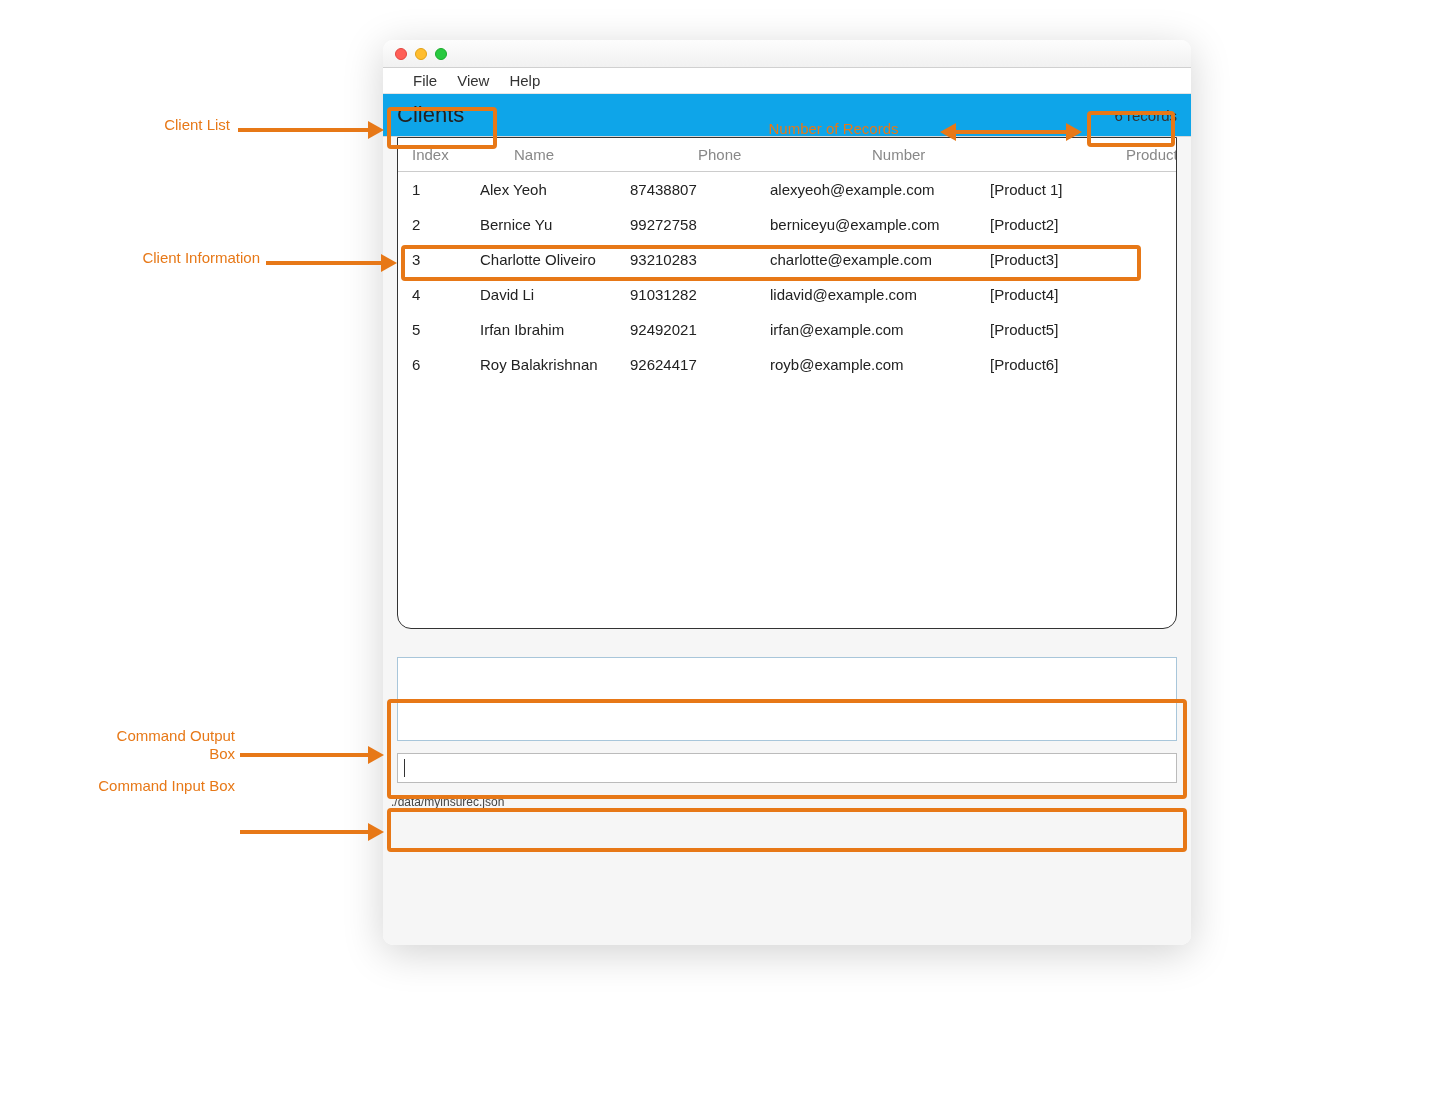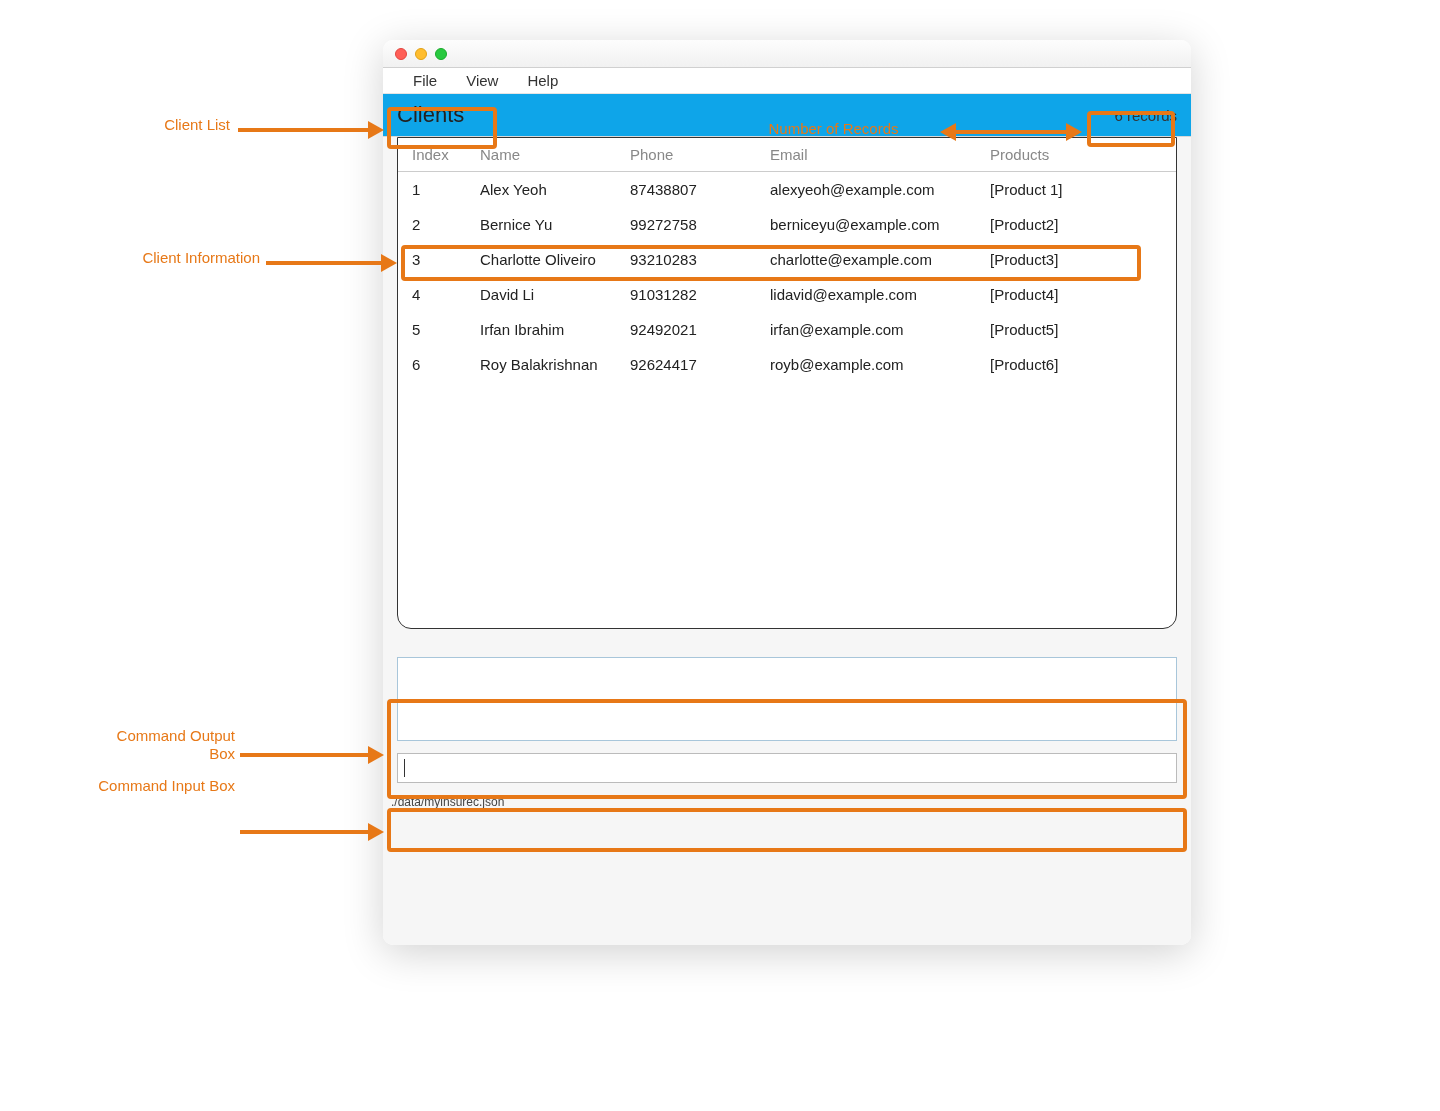--- a/index.html
+++ b/index.html
@@ -57,21 +57,21 @@
   .app-icon {
     width: 14px; height: 14px;
     background: #e6d4b8;
     border: 1px solid #b89f7a;
     display: inline-block;
   }
   .menubar {
     height: 26px;
     display: flex;
     align-items: center;
-    gap: 29px;
+    gap: 20px;
     padding-left: 30px;
     font-size: 15px;
     color: #333;
     border-bottom: 1px solid #e5e5e5;
   }
   .menubar span { cursor: default; }
   .content {
     flex: 1;
     display: flex;
     flex-direction: column;
@@ -104,20 +104,21 @@
   .thead, .trow {
     display: grid;
     grid-template-columns: 68px 150px 140px 220px 160px;
     padding: 8px 14px;
     font-size: 15px;
     color: #222;
   }
   .thead {
     color: #888;
     border-bottom: 1px solid #ccc;
+    gap: 34px;
   }
   .trow {
     padding-top: 9px;
     padding-bottom: 9px;
   }
   .output-box {
     margin: 28px 14px 6px 14px;
     height: 84px;
     background: #fff;
     border: 1px solid #a8c6da;
@@ -205,21 +206,21 @@
     <div class="panel-header">
       <div class="panel-title">Clients</div>
       <div class="records-count">6 records</div>
     </div>
 
     <div class="client-panel">
       <div class="thead">
         <div>Index</div>
         <div>Name</div>
         <div>Phone</div>
-        <div>Email</div>
+        <div>Number</div>
         <div>Products</div>
       </div>
       <div id="rows-container">
           <div class="trow">
             <div>1</div>
             <div>Alex Yeoh</div>
             <div>87438807</div>
             <div>alexyeoh@example.com</div>
             <div>[Product 1]</div>
           </div>

